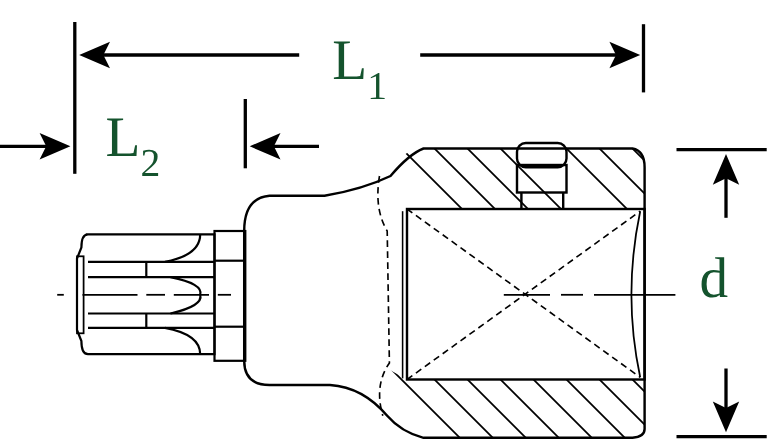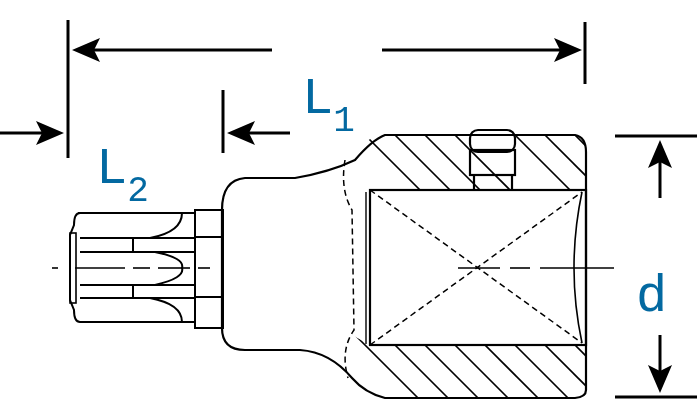--- a/index.html
+++ b/index.html
@@ -1,18 +1,18 @@
 <!DOCTYPE html>
 <html><head>
 <meta charset="utf-8">
 <style>
   html,body{margin:0;padding:0;background:#ffffff;}
   body{width:700px;height:400px;overflow:hidden;position:relative;font-family:"DejaVu Sans",sans-serif;}
   #drawing{position:absolute;left:0;top:0;width:700px;height:400px;}
-  .lbl{position:absolute;color:#0369a1;font-family:Liberation Mono, monospace;line-height:1;margin-top:44px;}
+  .lbl{position:absolute;color:#14532d;font-family:Liberation Serif, serif;line-height:1;}
   .main{font-size:52px;}
   .sub{font-size:36px;}
 </style>
 </head>
 <body>
 
 <svg id="drawing" viewBox="0 0 700 400" xmlns="http://www.w3.org/2000/svg">
   <defs>
     <clipPath id="upperHatchClip">
       <path d="M345 160 Q365 140 378 135 L575 135 Q585 137 586 150 L586 190 L370 190 L352 198 Z"></path>

